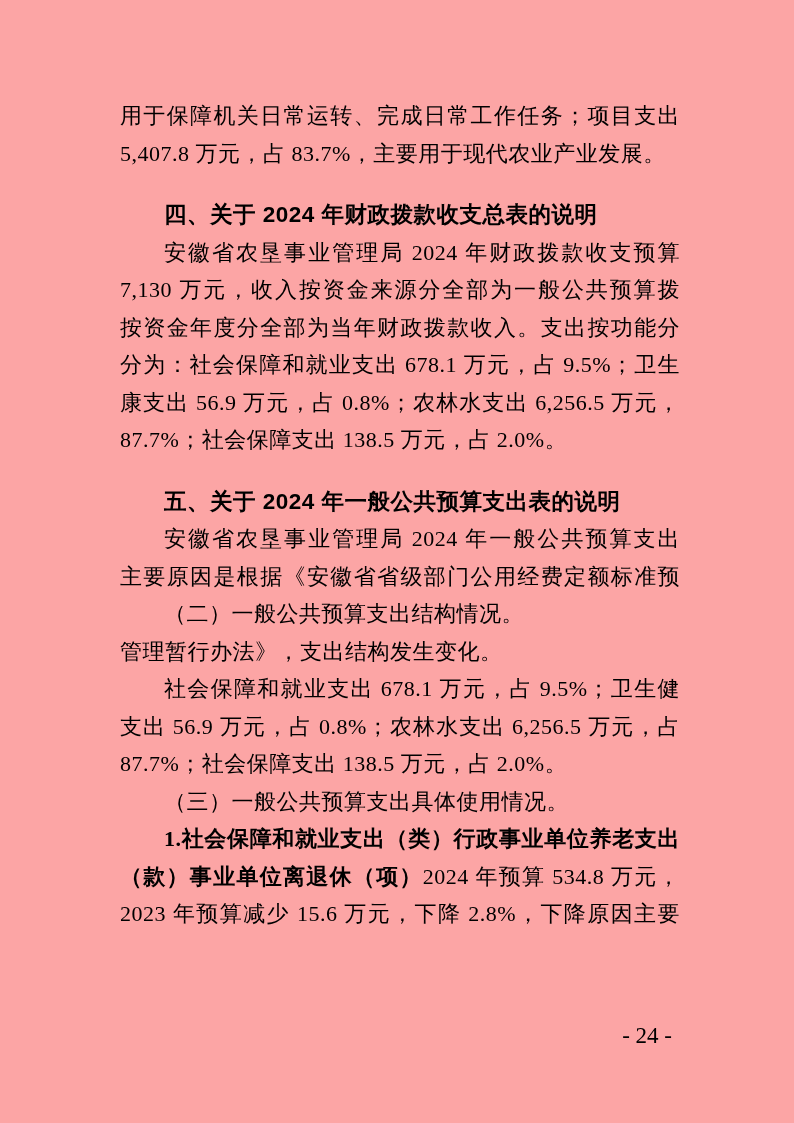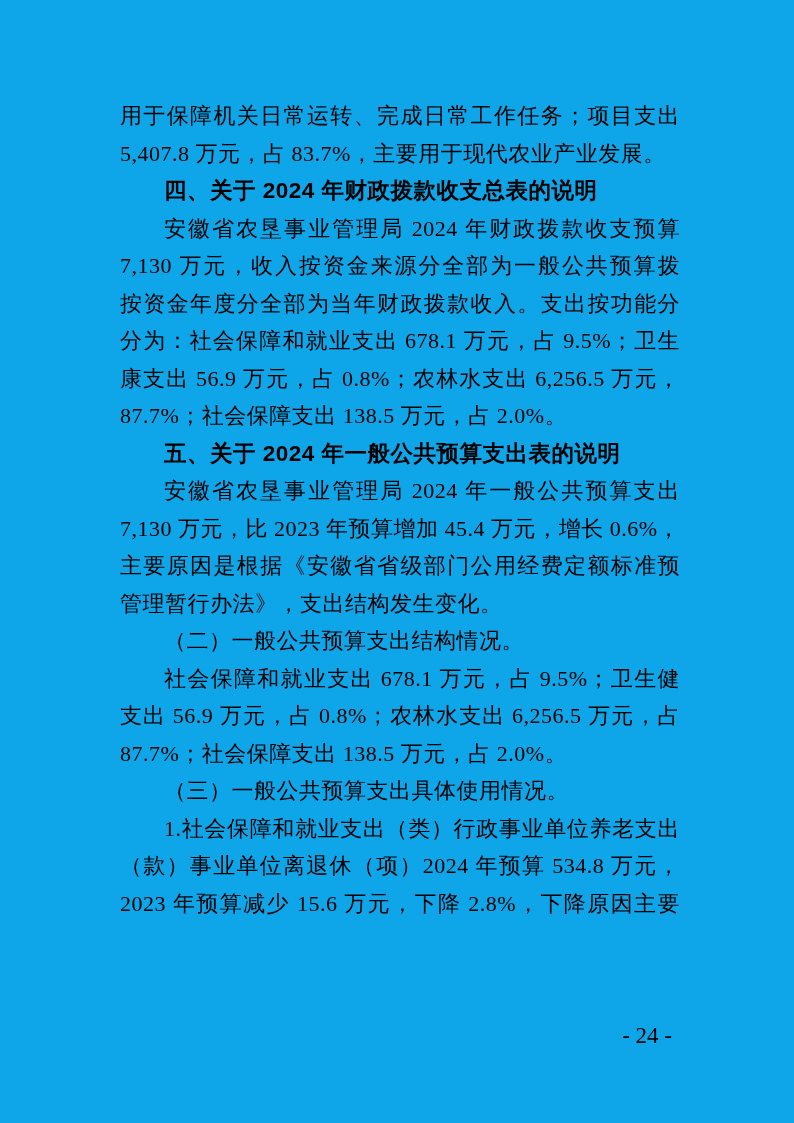--- a/index.html
+++ b/index.html
@@ -4,21 +4,21 @@
 <style>
   html, body {
     margin: 0;
     padding: 0;
     background: #ffffff;
   }
   .page {
     position: relative;
     width: 794px;
     height: 1123px;
-    background: #0ea5e9;
+    background: #fca5a5;
     color: #000000;
     font-family: "Liberation Serif", "DejaVu Serif", serif;
     overflow: hidden;
   }
   .content {
     position: absolute;
     left: 120px;
     top: 97px;
     width: 560px;
   }
@@ -32,25 +32,26 @@
   }
   
   .j { text-align-last: justify; }
   
   .ind { padding-left: 44px; }
   
   .hei {
     font-family: "Liberation Sans", "DejaVu Sans", sans-serif;
     font-weight: 700;
     font-size: 22.5px;
+    margin-top: 24px;
   }
   
   .sub { font-weight: 400; }
   
-  .b, .b-seg { font-weight: 400; }
+  .b, .b-seg { font-weight: 700; }
   .footer-num {
     position: absolute;
     top: 1026px;
     right: 122px;
     font-size: 23px;
     line-height: 20px;
     font-family: "Liberation Serif", "DejaVu Serif", serif;
     color: #000000;
   }
 </style>
@@ -63,24 +64,23 @@
     <div class="line">5,407.8 万元，占 83.7%，主要用于现代农业产业发展。</div>
     <div class="line hei ind">四、关于 2024 年财政拨款收支总表的说明</div>
     <div class="line ind j">安徽省农垦事业管理局 2024 年财政拨款收支预算</div>
     <div class="line j">7,130 万元，收入按资金来源分全部为一般公共预算拨款，</div>
     <div class="line j">按资金年度分全部为当年财政拨款收入。支出按功能分类</div>
     <div class="line j">分为：社会保障和就业支出 678.1 万元，占 9.5%；卫生健</div>
     <div class="line j">康支出 56.9 万元，占 0.8%；农林水支出 6,256.5 万元，占</div>
     <div class="line">87.7%；社会保障支出 138.5 万元，占 2.0%。</div>
     <div class="line hei ind">五、关于 2024 年一般公共预算支出表的说明</div>
     <div class="line ind j">安徽省农垦事业管理局 2024 年一般公共预算支出</div>
-    <div class="line j">7,130 万元，比 2023 年预算增加 45.4 万元，增长 0.6%，</div>
     <div class="line j">主要原因是根据《安徽省省级部门公用经费定额标准预算</div>
+    <div class="line sub ind">（二）一般公共预算支出结构情况。</div>
     <div class="line">管理暂行办法》，支出结构发生变化。</div>
-    <div class="line sub ind">（二）一般公共预算支出结构情况。</div>
     <div class="line ind j">社会保障和就业支出 678.1 万元，占 9.5%；卫生健康</div>
     <div class="line j">支出 56.9 万元，占 0.8%；农林水支出 6,256.5 万元，占</div>
     <div class="line">87.7%；社会保障支出 138.5 万元，占 2.0%。</div>
     <div class="line sub ind">（三）一般公共预算支出具体使用情况。</div>
     <div class="line ind j b">1.社会保障和就业支出（类）行政事业单位养老支出</div>
     <div class="line j">
       <span class="b-seg">（款）事业单位离退休（项）</span><span>2024 年预算 534.8 万元，比</span>
     </div>
     <div class="line j">2023 年预算减少 15.6 万元，下降 2.8%，下降原因主要是</div>
   </div>

